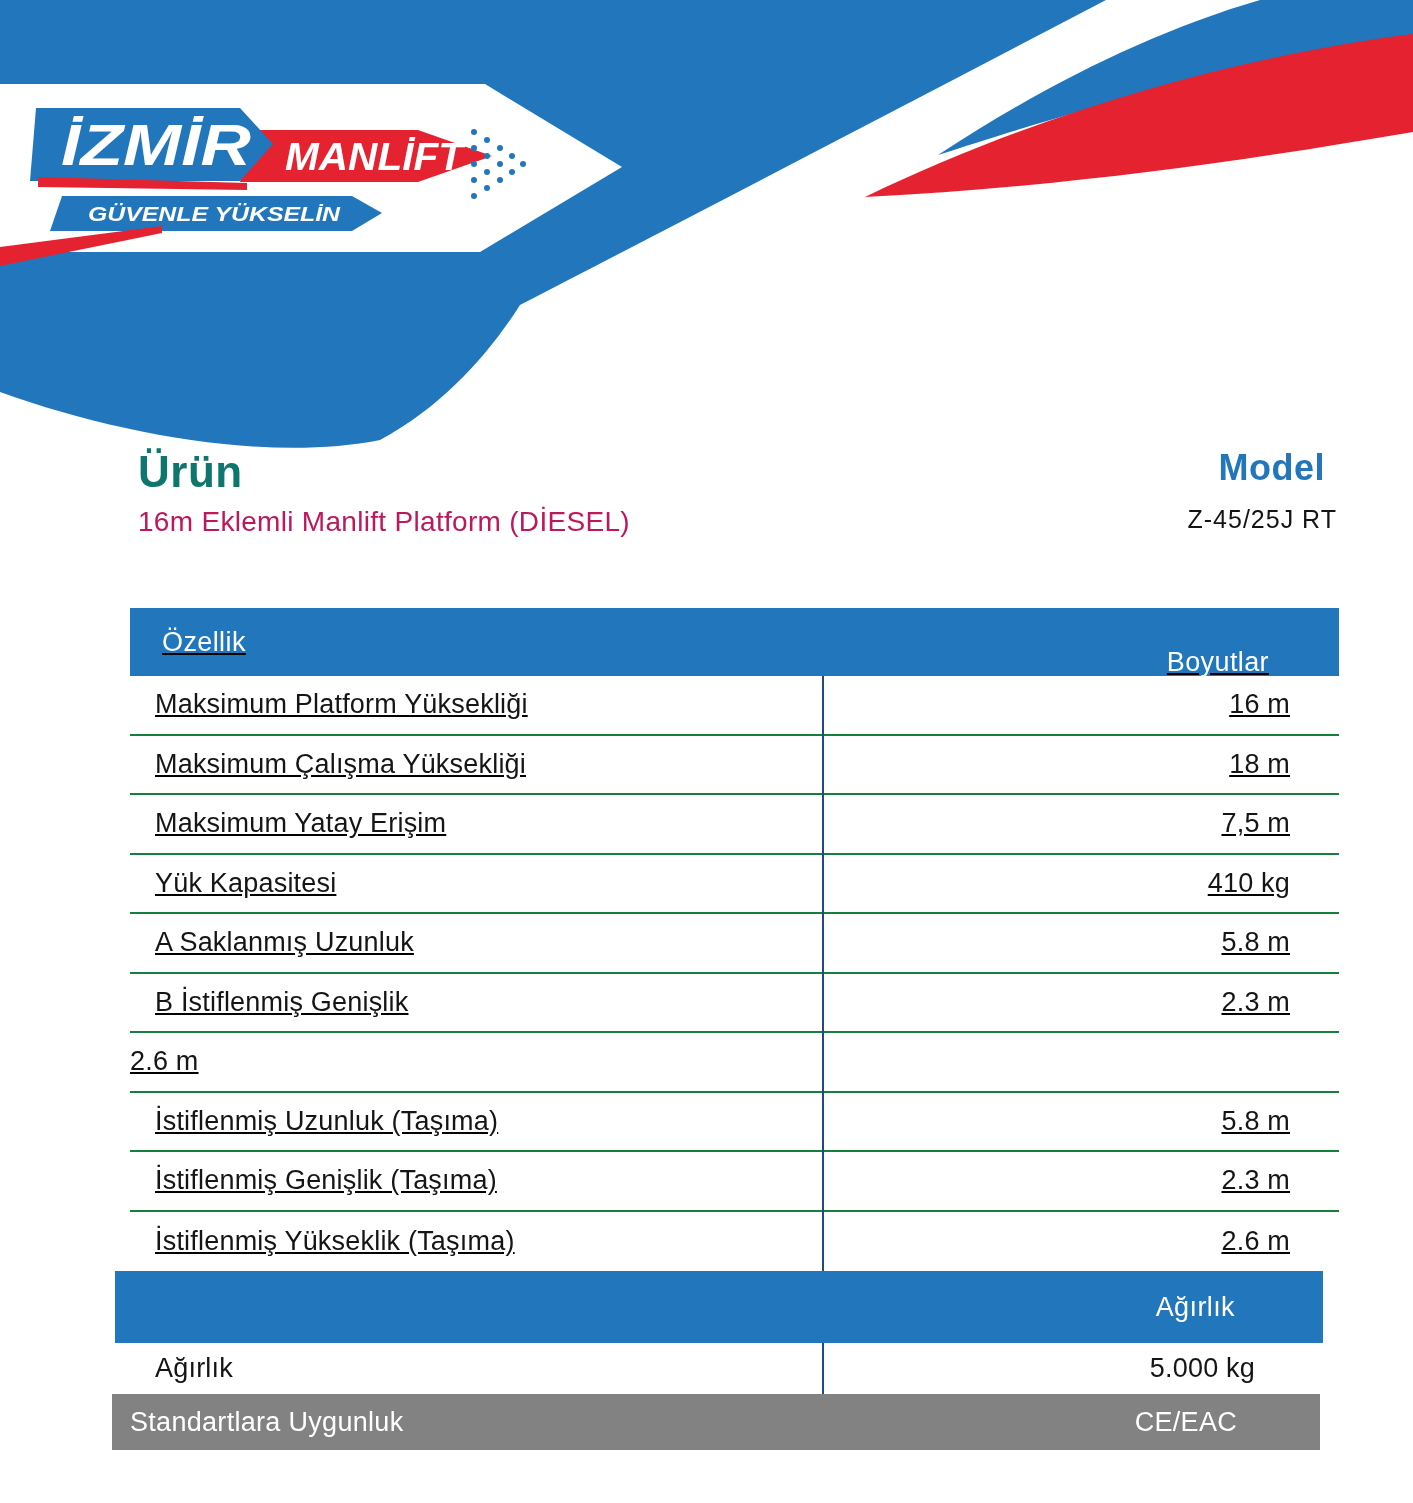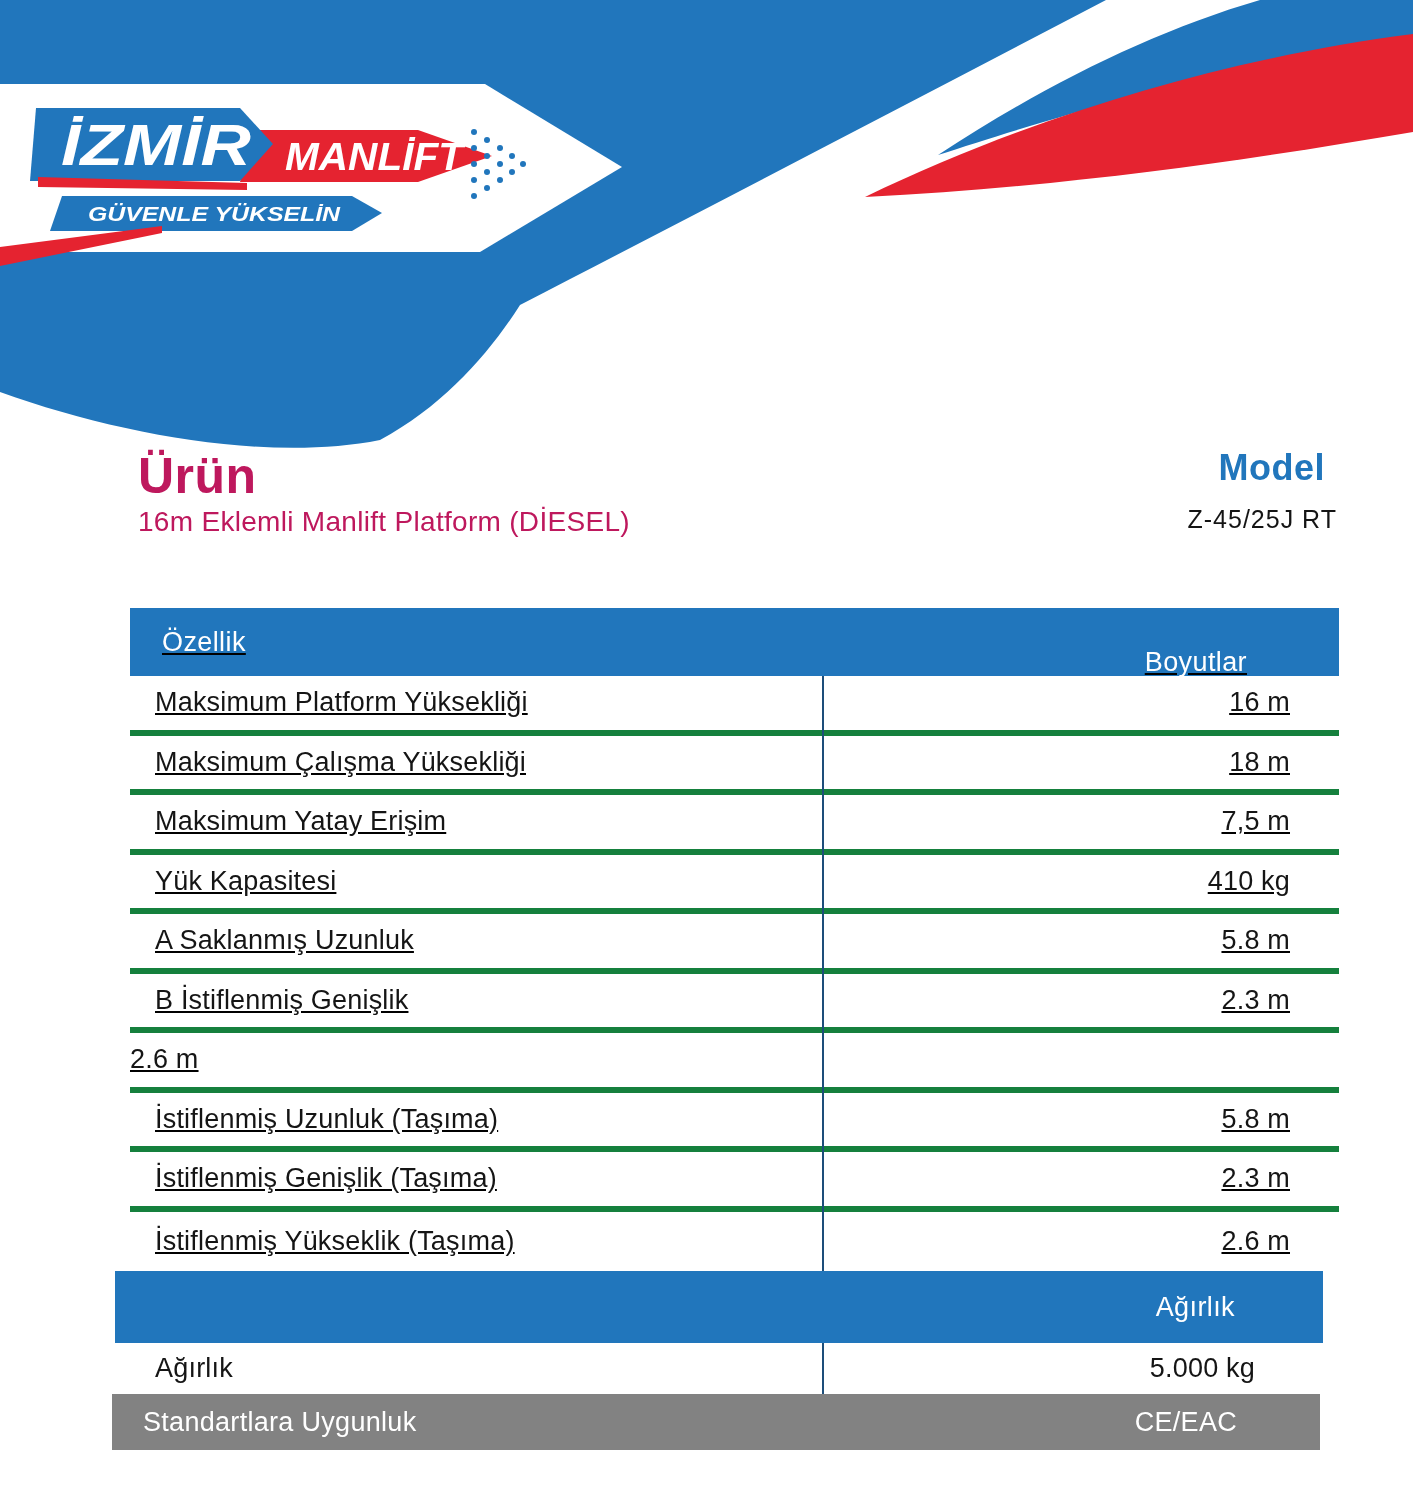--- a/index.html
+++ b/index.html
@@ -6,21 +6,21 @@
   body{
     width:1413px;height:1503px;position:relative;overflow:hidden;
     background:#ffffff;
     font-family:"Liberation Sans", sans-serif;
   }
   
   .header-art{position:absolute;left:0;top:0;width:1413px;height:470px;}
   
   .product-label{
     position:absolute;left:138px;top:447px;
-    font-size:50px;font-weight:bold;color:#be185d;letter-spacing:.5px;
+    font-size:44px;font-weight:bold;color:#0f766e;letter-spacing:.5px;
   }
   .product-name{
     position:absolute;left:138px;top:506px;
     font-size:28px;color:#be185d;letter-spacing:.3px;
   }
   .model-label{
     position:absolute;right:88px;top:447px;
     font-size:36px;font-weight:bold;color:#2176bc;letter-spacing:.5px;
   }
   .model-value{
@@ -28,25 +28,25 @@
     font-size:25px;color:#141414;letter-spacing:1px;
   }
   
   .spec-table{position:absolute;left:130px;top:608px;width:1209px;text-decoration:underline;}
   .spec-header{
     height:68px;background:#2176bc;color:#ffffff;
     display:flex;justify-content:space-between;align-items:center;
     font-size:27px;letter-spacing:.4px;
   }
   .spec-header .fh{padding-left:32px;}
-  .spec-header .dh{padding-right:92px;margin-top:40px;}
+  .spec-header .dh{padding-right:70px;margin-top:40px;}
   .spec-rows{position:relative;}
   .spec-row{
     height:59.5px;display:flex;justify-content:space-between;align-items:center;
-    font-size:27px;color:#151515;border-bottom:6px solid #15803d;
+    font-size:27px;color:#151515;border-bottom:2px solid #15803d;
     box-sizing:border-box;letter-spacing:.2px;
   }
   .spec-row:last-child{border-bottom:none;}
   .spec-row .label{padding-left:25px;}
   .spec-row .value{padding-right:49px;}
   .col-divider{
     position:absolute;left:692px;top:0;width:2px;height:718px;
     background:#1d4e7a;z-index:1;
   }
   
@@ -60,21 +60,21 @@
     position:absolute;left:130px;top:1343px;width:1209px;height:51px;
     display:flex;justify-content:space-between;align-items:center;
     font-size:27px;color:#151515;letter-spacing:.2px;
   }
   .weight-row .label{padding-left:25px;}
   .weight-row .value{padding-right:84px;}
   .standards-bar{
     position:absolute;left:112px;top:1394px;width:1208px;height:56px;
     background:#828282;color:#ffffff;font-size:27px;
     display:flex;justify-content:space-between;align-items:center;
-    padding-left:31px;padding-right:83px;box-sizing:border-box;
+    padding-left:18px;padding-right:83px;box-sizing:border-box;
     z-index:2;letter-spacing:.3px;
   }
   .logo-text{font-weight:bold;font-style:italic;fill:#ffffff;}
 </style>
 </head>
 <body>
 
 <svg class="header-art" viewBox="0 0 1413 470" xmlns="http://www.w3.org/2000/svg" aria-hidden="true">
 
   <path fill="#2176bc" d="M0,0 L1106,0 C905,105 700,212 520,305 C490,352 445,405 380,440 C270,462 120,435 0,392 Z"></path>

